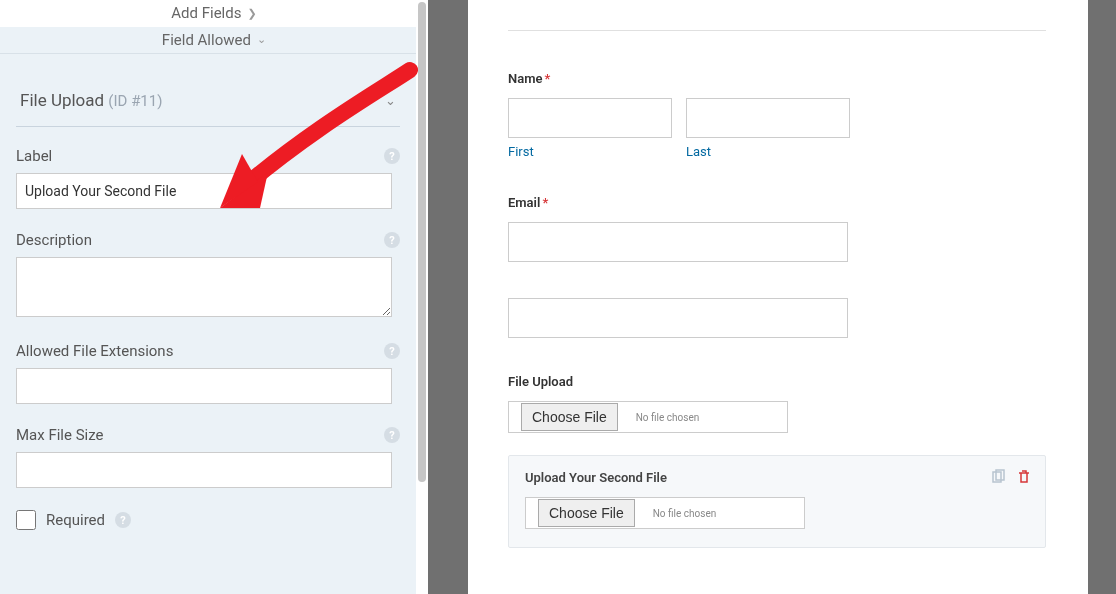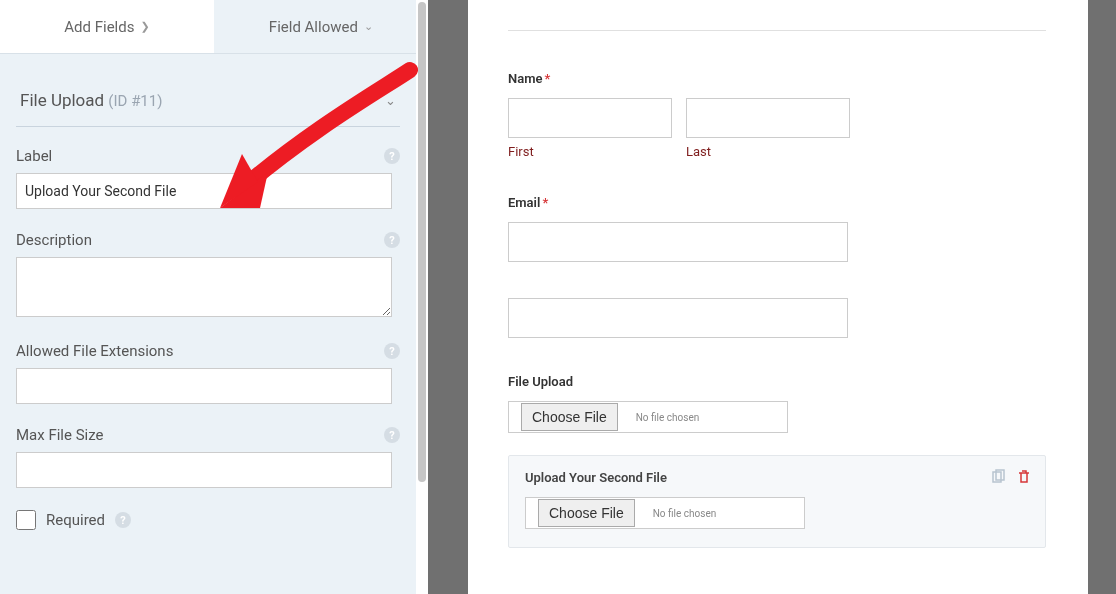--- a/index.html
+++ b/index.html
@@ -36,20 +36,21 @@
       margin-left: 2px;
       background: #c6c6c6;
       border-radius: 4px;
       height: 480px;
       margin-top: 2px;
     }
     .tabs {
       display: flex;
       height: 54px;
       border-bottom: 1px solid #d8e1e8;
+      flex-direction: column;
     }
     .tab {
       flex: 1;
       display: flex;
       align-items: center;
       justify-content: center;
       font-size: 15px;
       color: #666;
       cursor: pointer;
       gap: 6px;
@@ -192,21 +193,21 @@
     }
     .name-row {
       display: flex;
       gap: 14px;
     }
     .name-col .preview-input {
       width: 164px;
     }
     .sub-label {
       font-size: 13px;
-      color: #7f1d1d;
+      color: #0369a1;
       margin-top: 6px;
     }
     .file-row {
       display: flex;
       align-items: center;
       width: 280px;
       height: 32px;
       border: 1px solid #ccc;
       background: #fff;
     }

